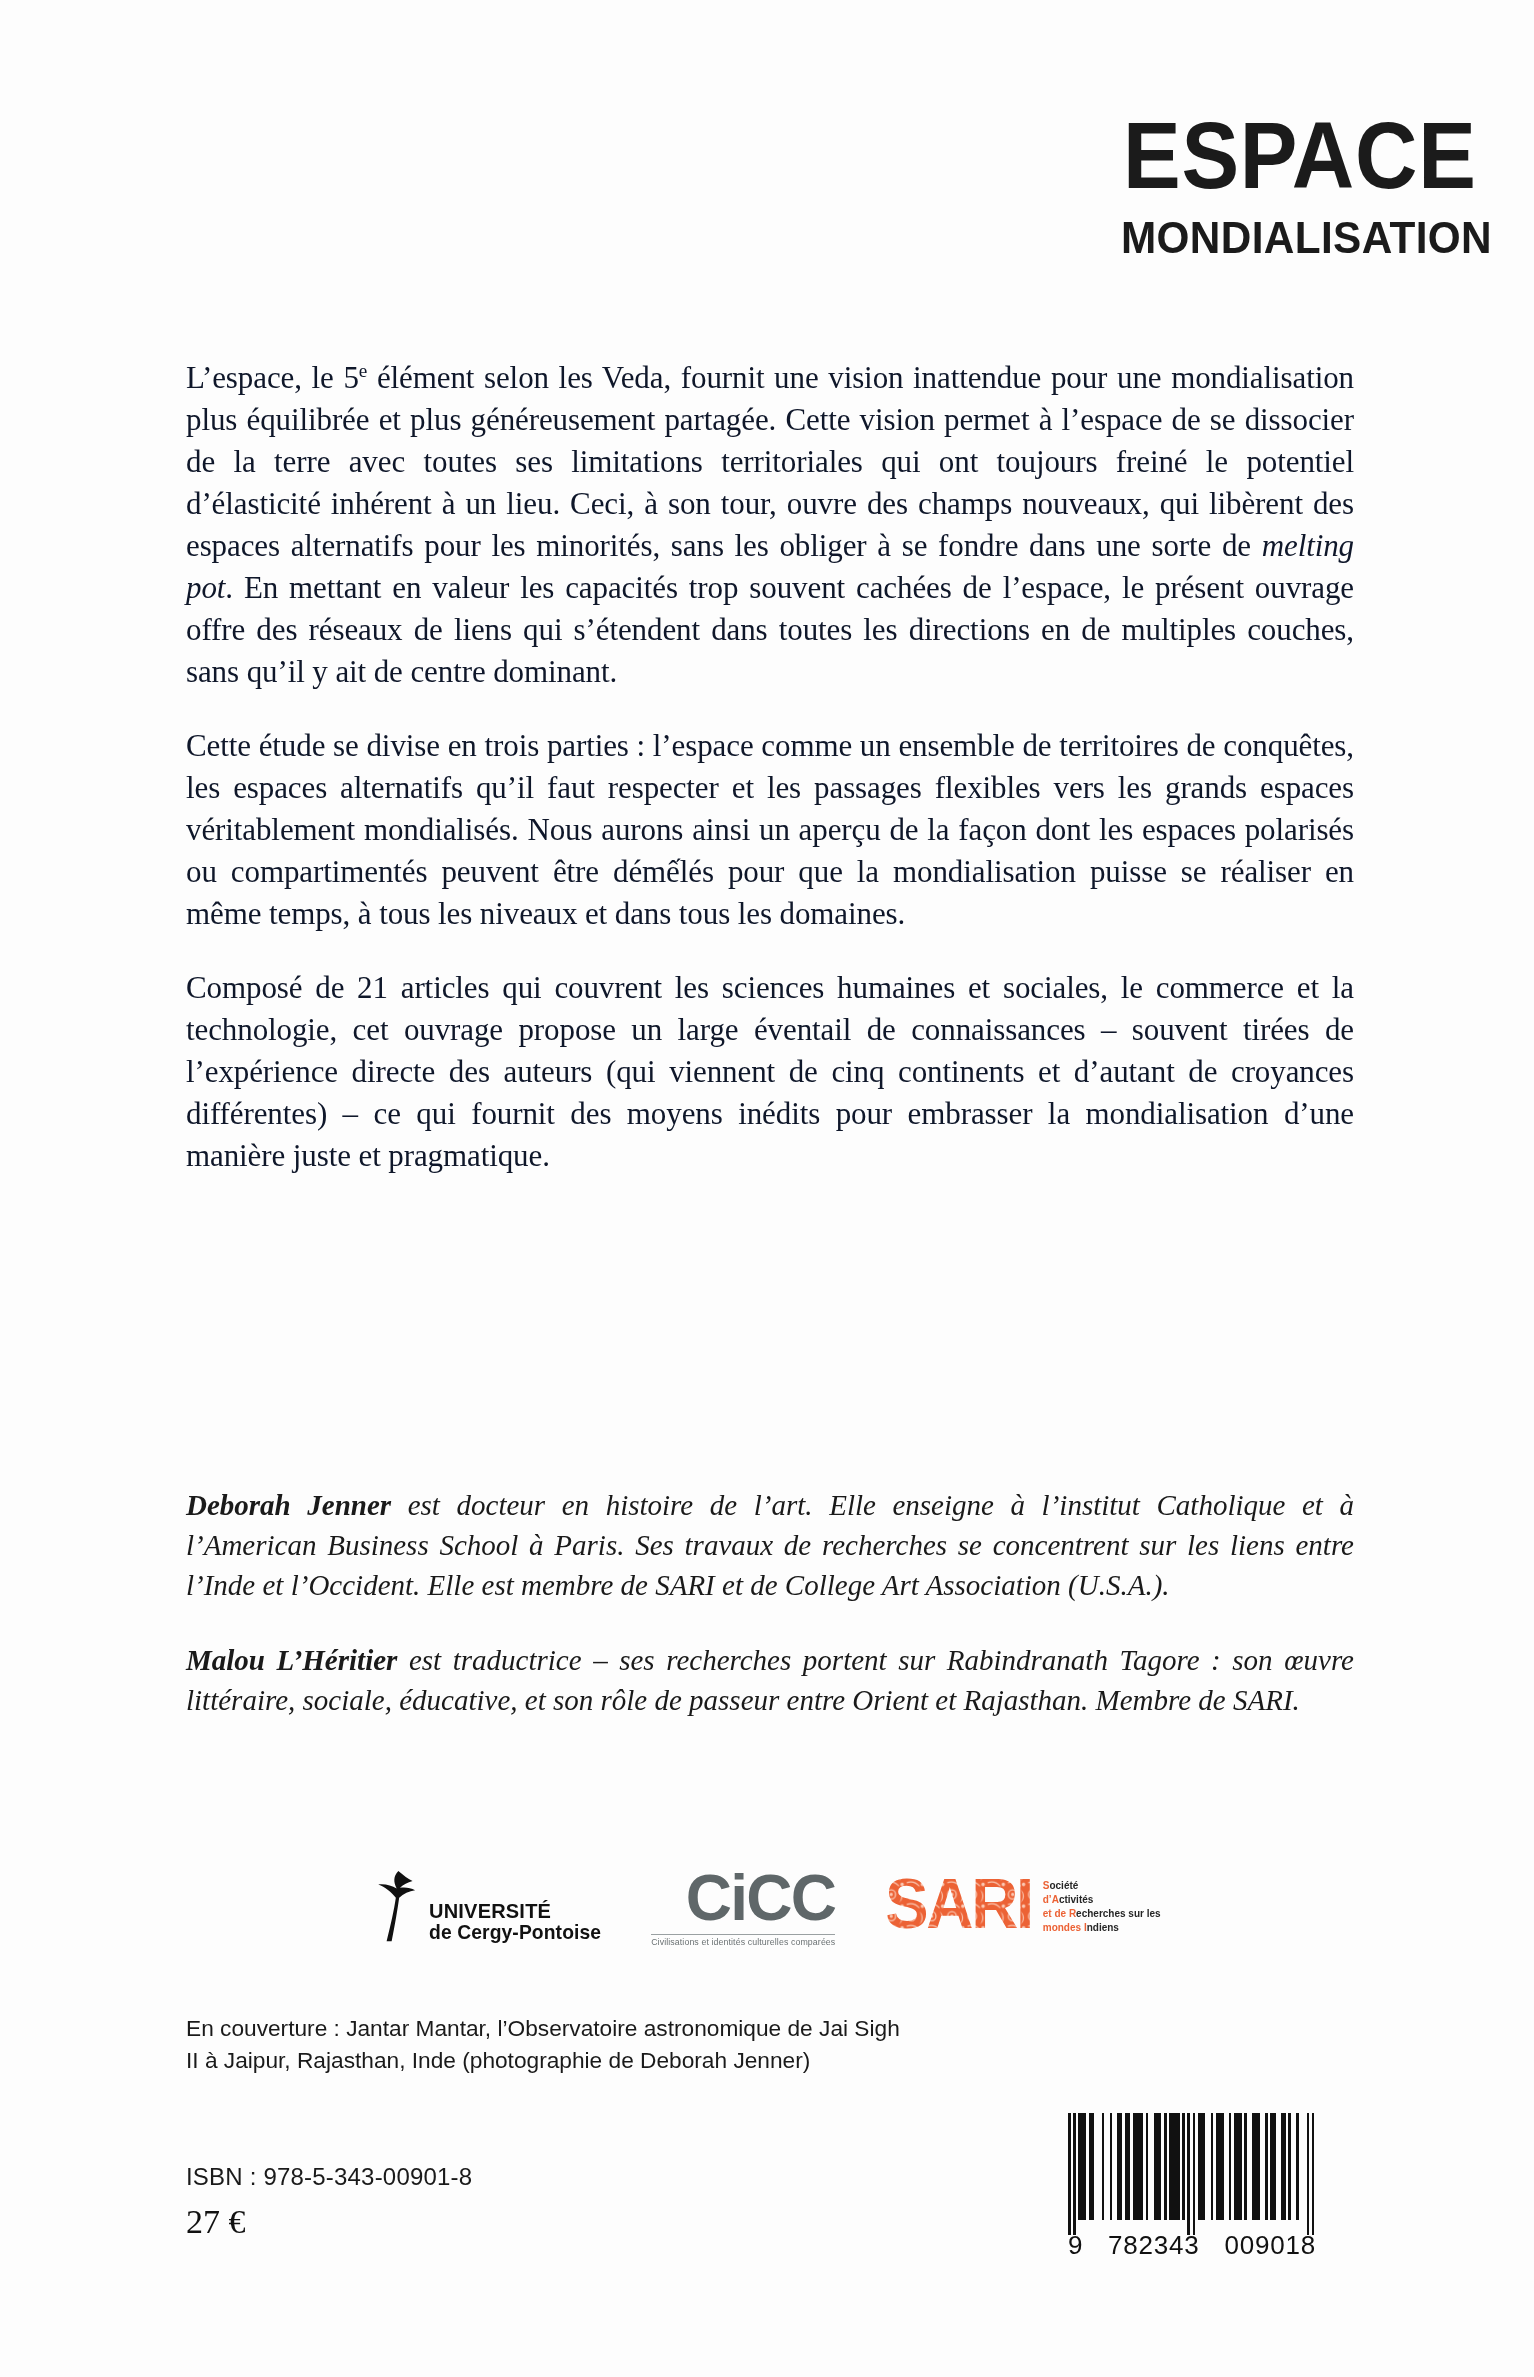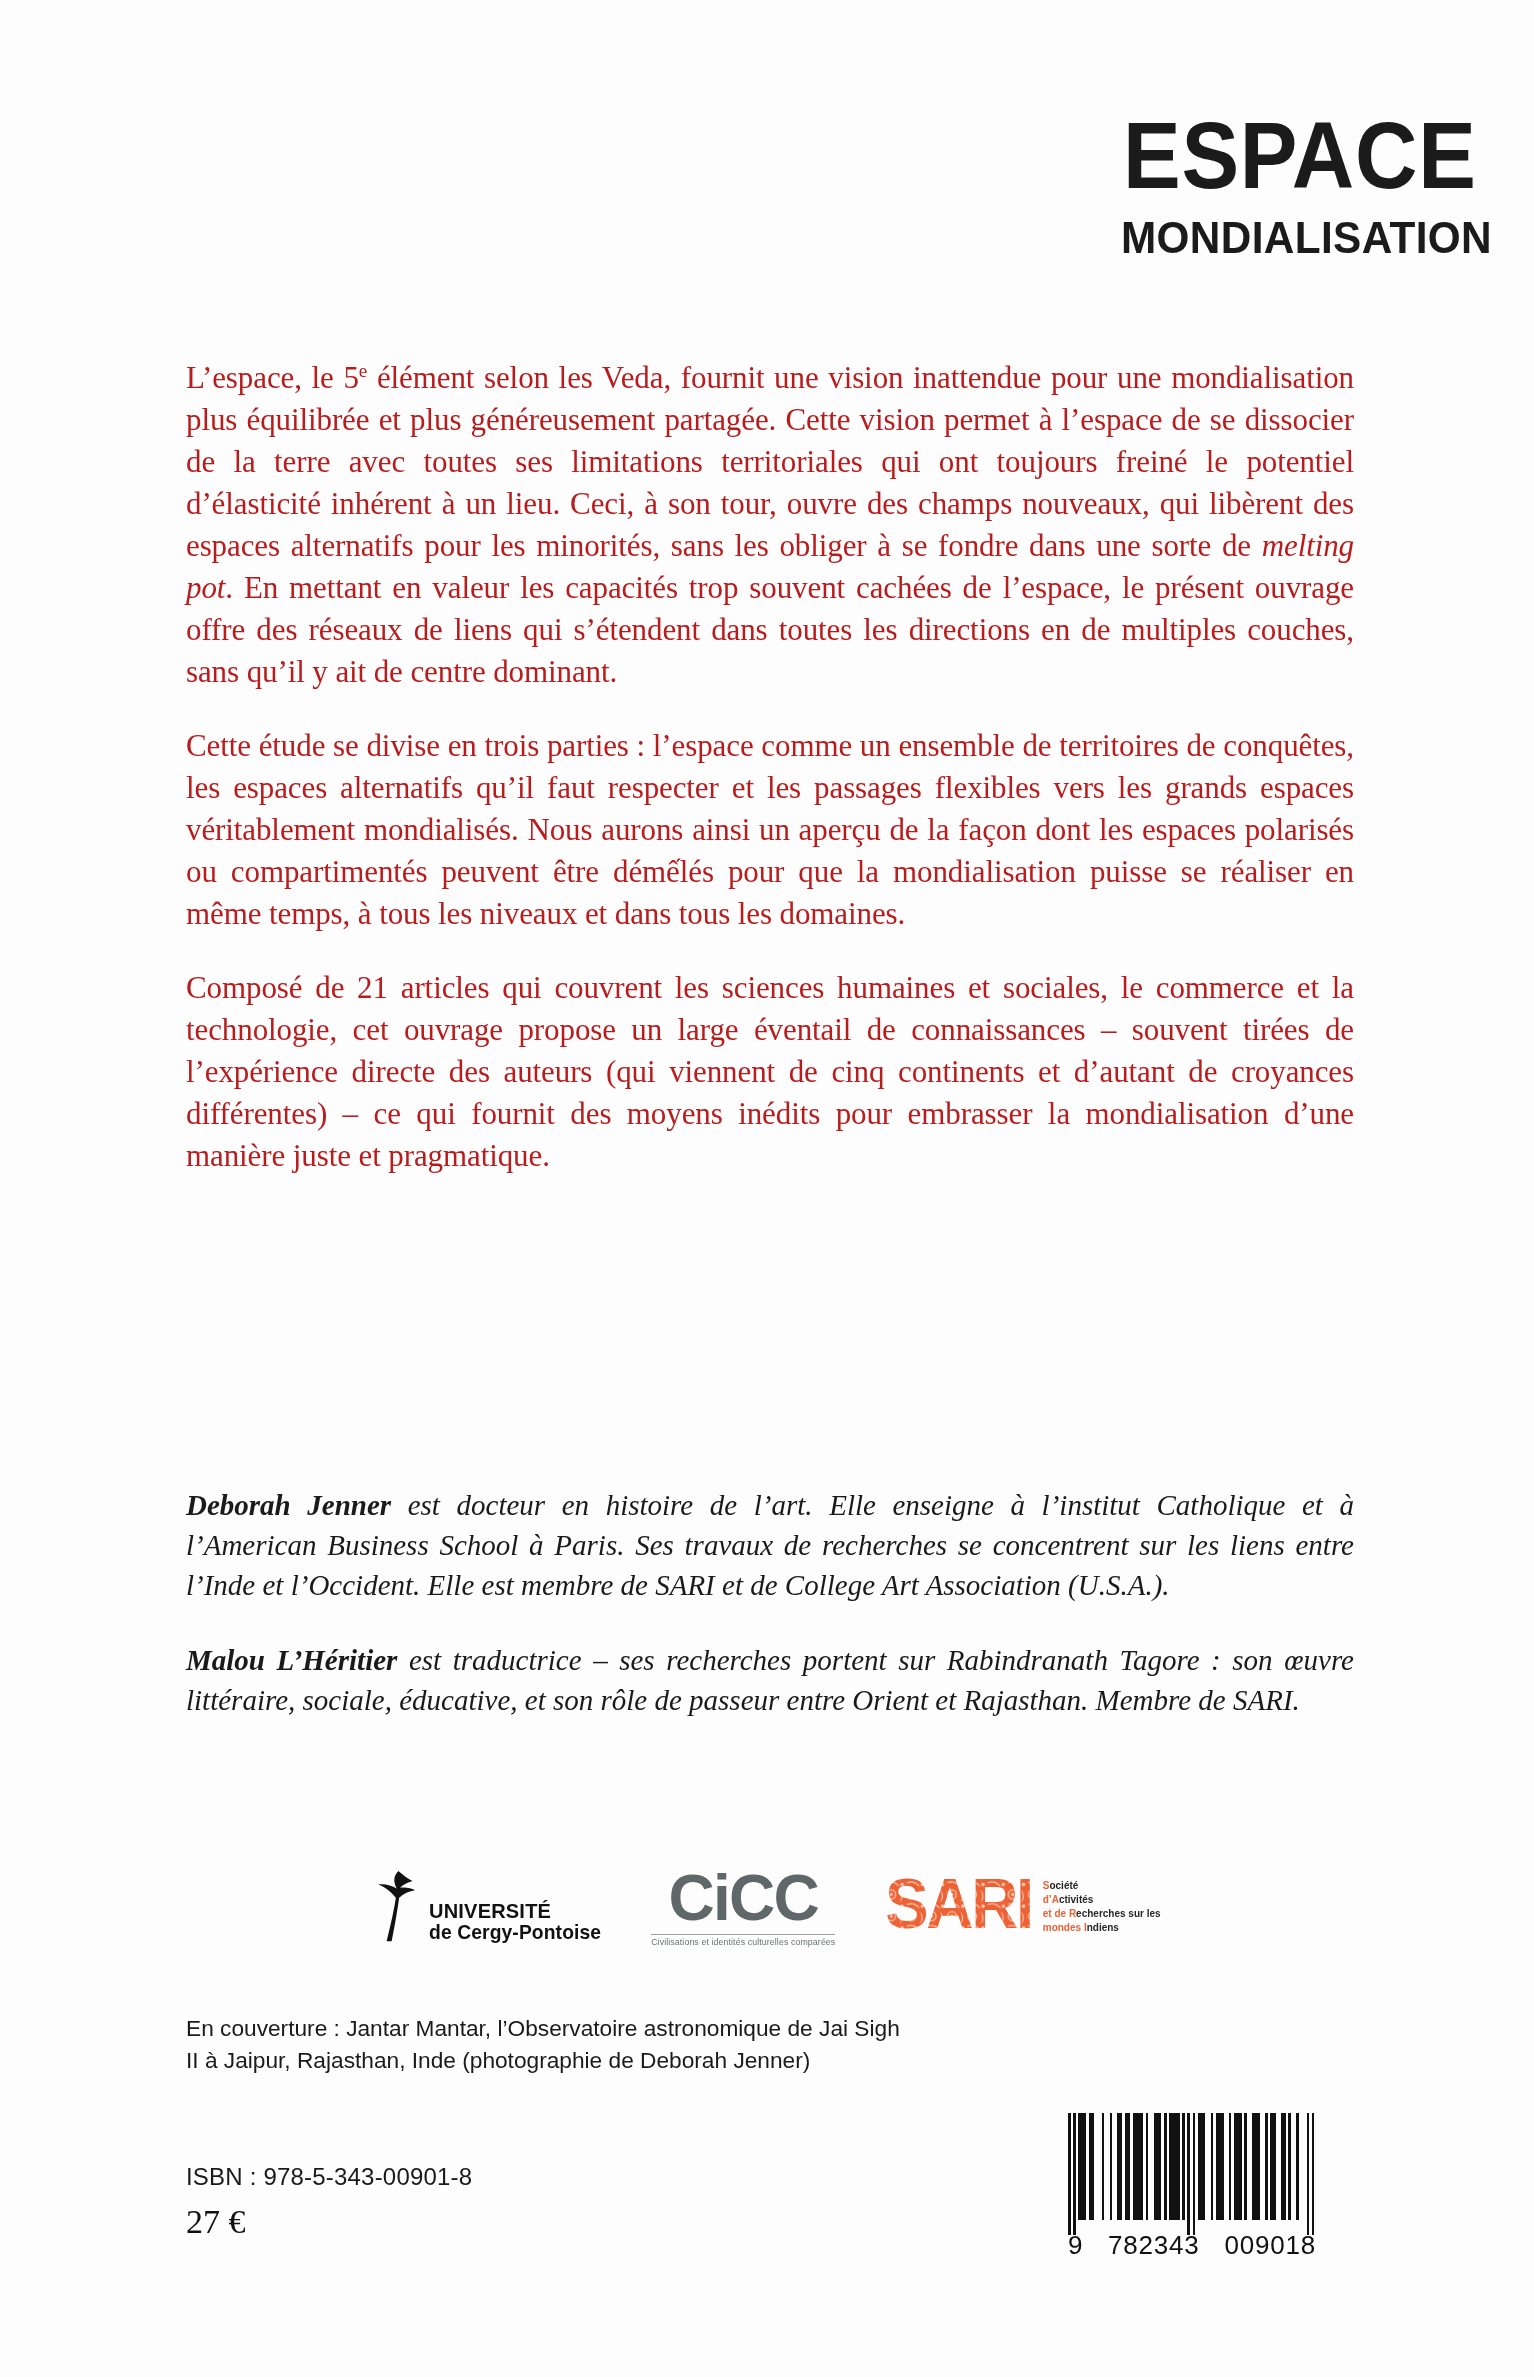--- a/index.html
+++ b/index.html
@@ -57,21 +57,21 @@
     top: 357px;
     left: 186px;
     width: 1168px;
   }
   p.para {
     margin: 0 0 34px 0;
     font-size: 31px;
     line-height: 1.355;
     text-align: justify;
     text-justify: inter-word;
-    color: #b91c1c;
+    color: #0f172a;
     letter-spacing: -0.1px;
   }
   p.para:last-child { margin-bottom: 0; }
   p.para.tight { margin-bottom: 32px; }
   .sup { font-size: 0.62em; vertical-align: super; line-height: 0; }
   .ital { font-style: italic; }
 
   
   .bios {
     position: absolute;
@@ -110,21 +110,21 @@
     font-family: "Liberation Sans", "DejaVu Sans", sans-serif;
     color: #111;
     line-height: 1.12;
     padding-bottom: 3.4px;
     margin-top: 39px;
   }
   .ucp-t1 { font-size: 20px; font-weight: 700; letter-spacing: 0.2px; }
   .ucp-t2 { font-size: 19.3px; font-weight: 700; letter-spacing: 0.1px; }
 
   
-  .cicc { flex-direction: column; align-items: center; }
+  .cicc { flex-direction: column; }
   .cicc-word {
     font-family: "Liberation Sans", "DejaVu Sans", sans-serif;
     font-weight: 700;
     font-size: 64px;
     color: #5f6769;
     letter-spacing: -1.7px;
     line-height: 0.95;
   }
   .cicc-rule {
     width: 100%;

